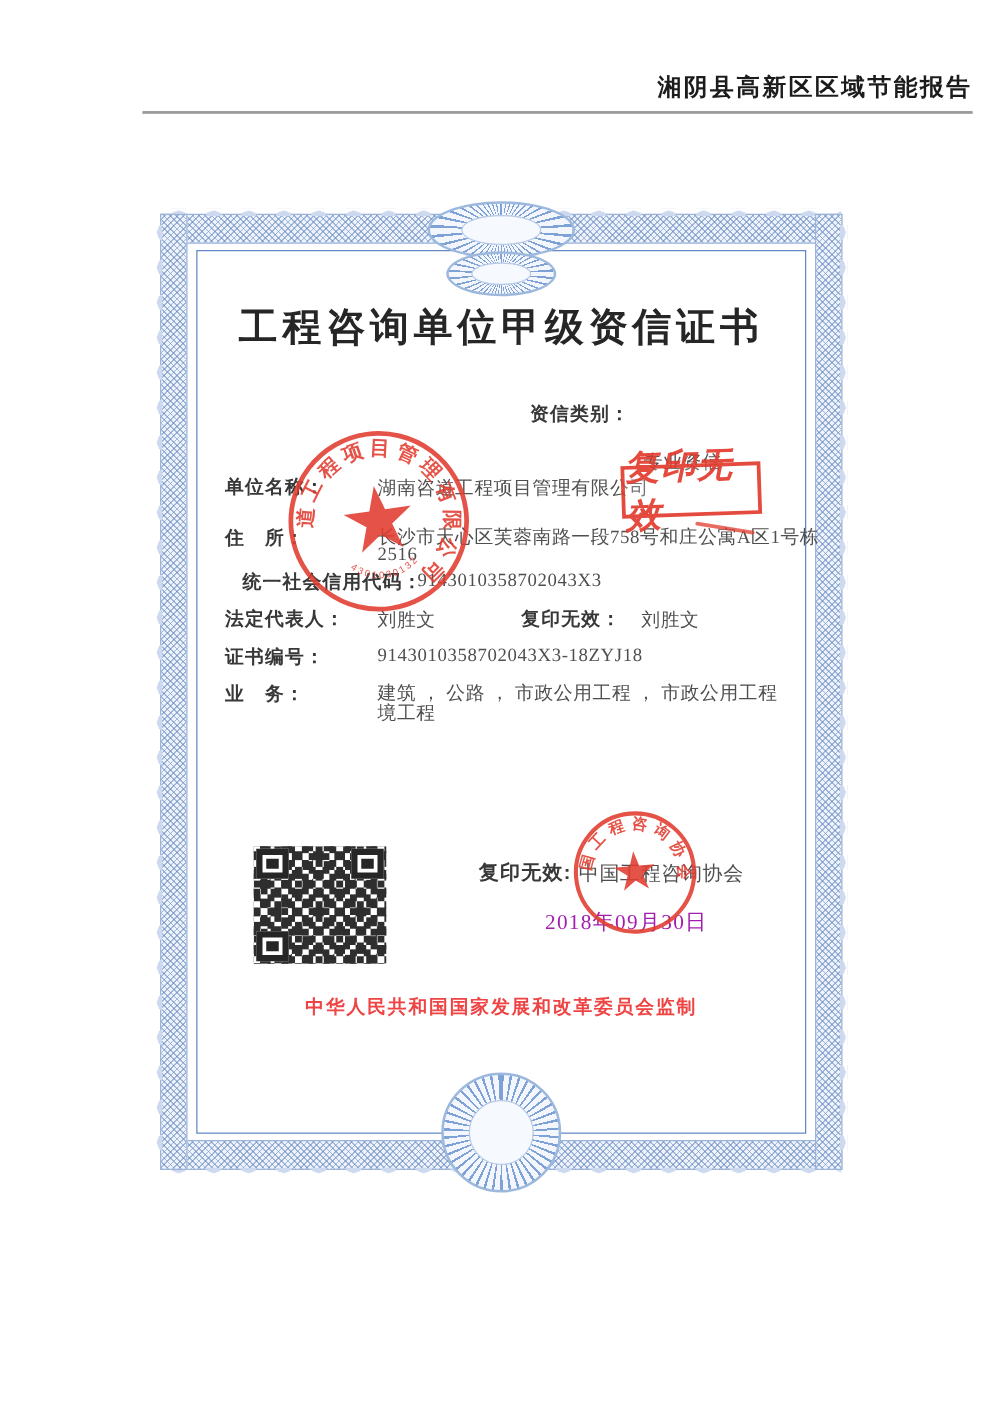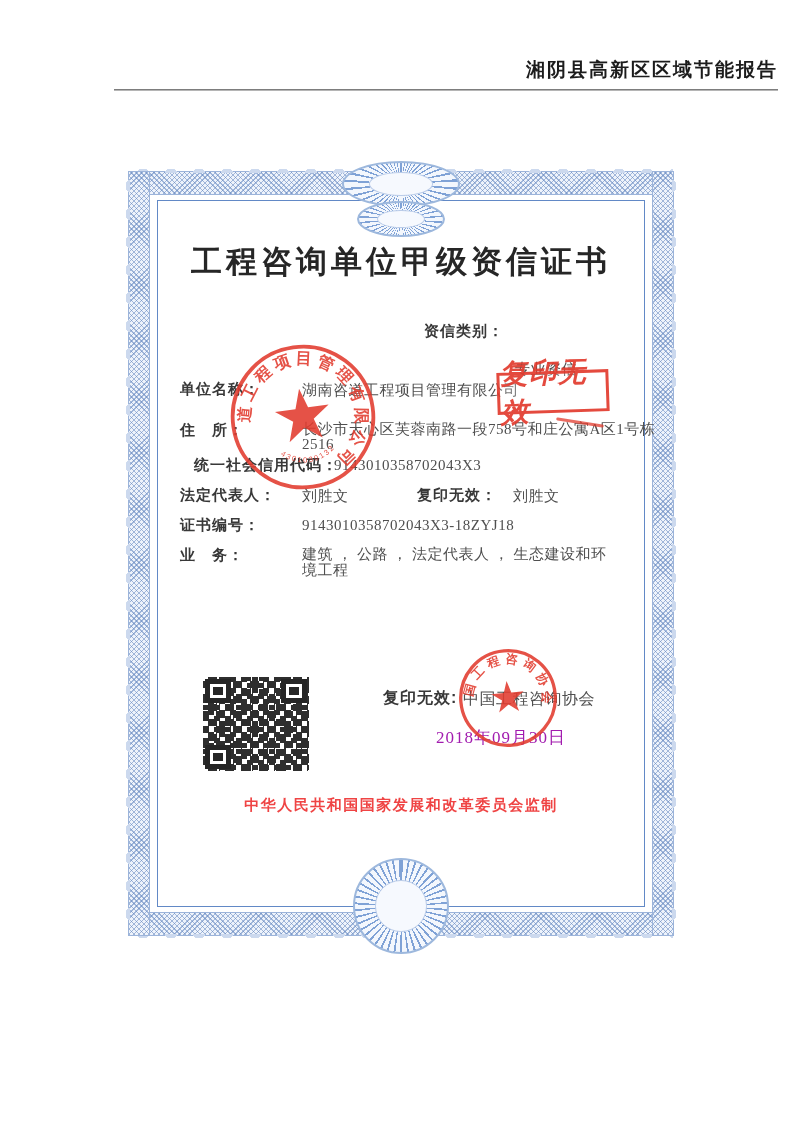--- a/index.html
+++ b/index.html
@@ -187,21 +187,21 @@
 
     <div class="lbl legal-label">法定代表人：</div>
     <div class="val legal-value">刘胜文</div>
     <div class="lbl tech-label">复印无效：</div>
     <div class="val tech-value">刘胜文</div>
 
     <div class="lbl certno-label">证书编号：</div>
     <div class="val certno-value">9143010358702043X3-18ZYJ18</div>
 
     <div class="lbl biz-label">业　务：</div>
-    <div class="val biz-line1">建筑 ，  公路 ，  法定代表人 ，  生态建设和环</div>
+    <div class="val biz-line1">建筑 ，  公路 ，  市政公用工程 ，  市政公用工程</div>
     <div class="val biz-line2">境工程</div>
 
     <div class="qr">
       <div class="finder finder-tl"></div>
       <div class="finder finder-tr"></div>
       <div class="finder finder-bl"></div>
     </div>
 
     <div class="lbl issuer-label">复印无效:</div>
     <div class="val issuer-value">中国工程咨询协会</div>

